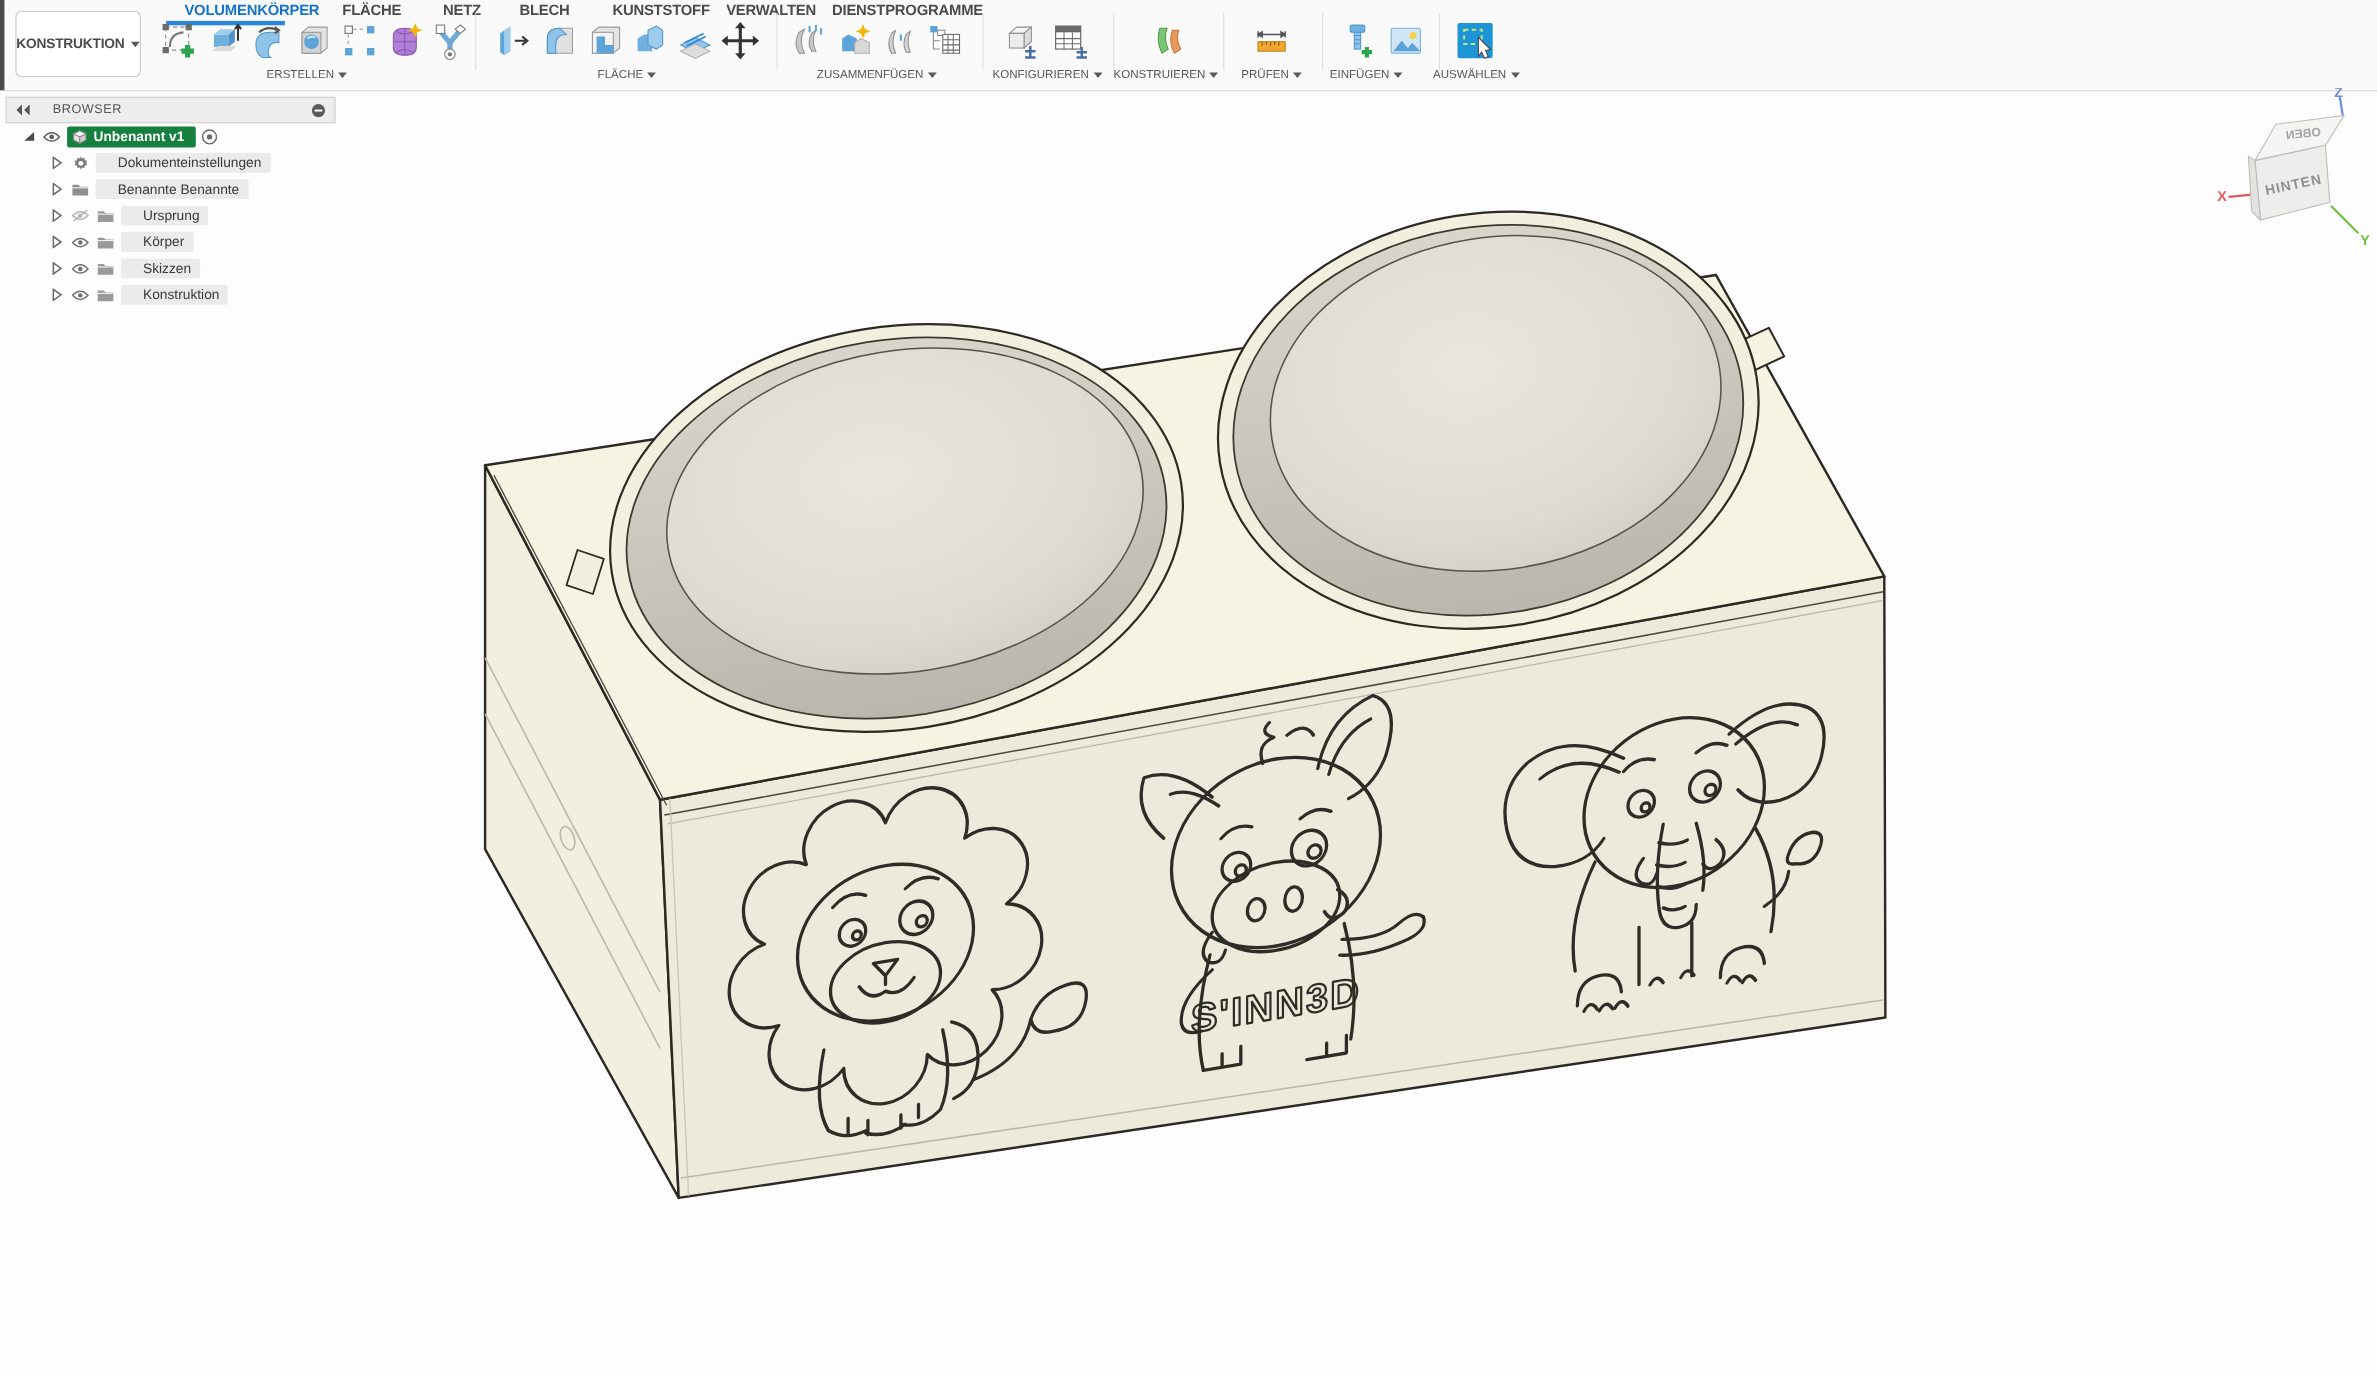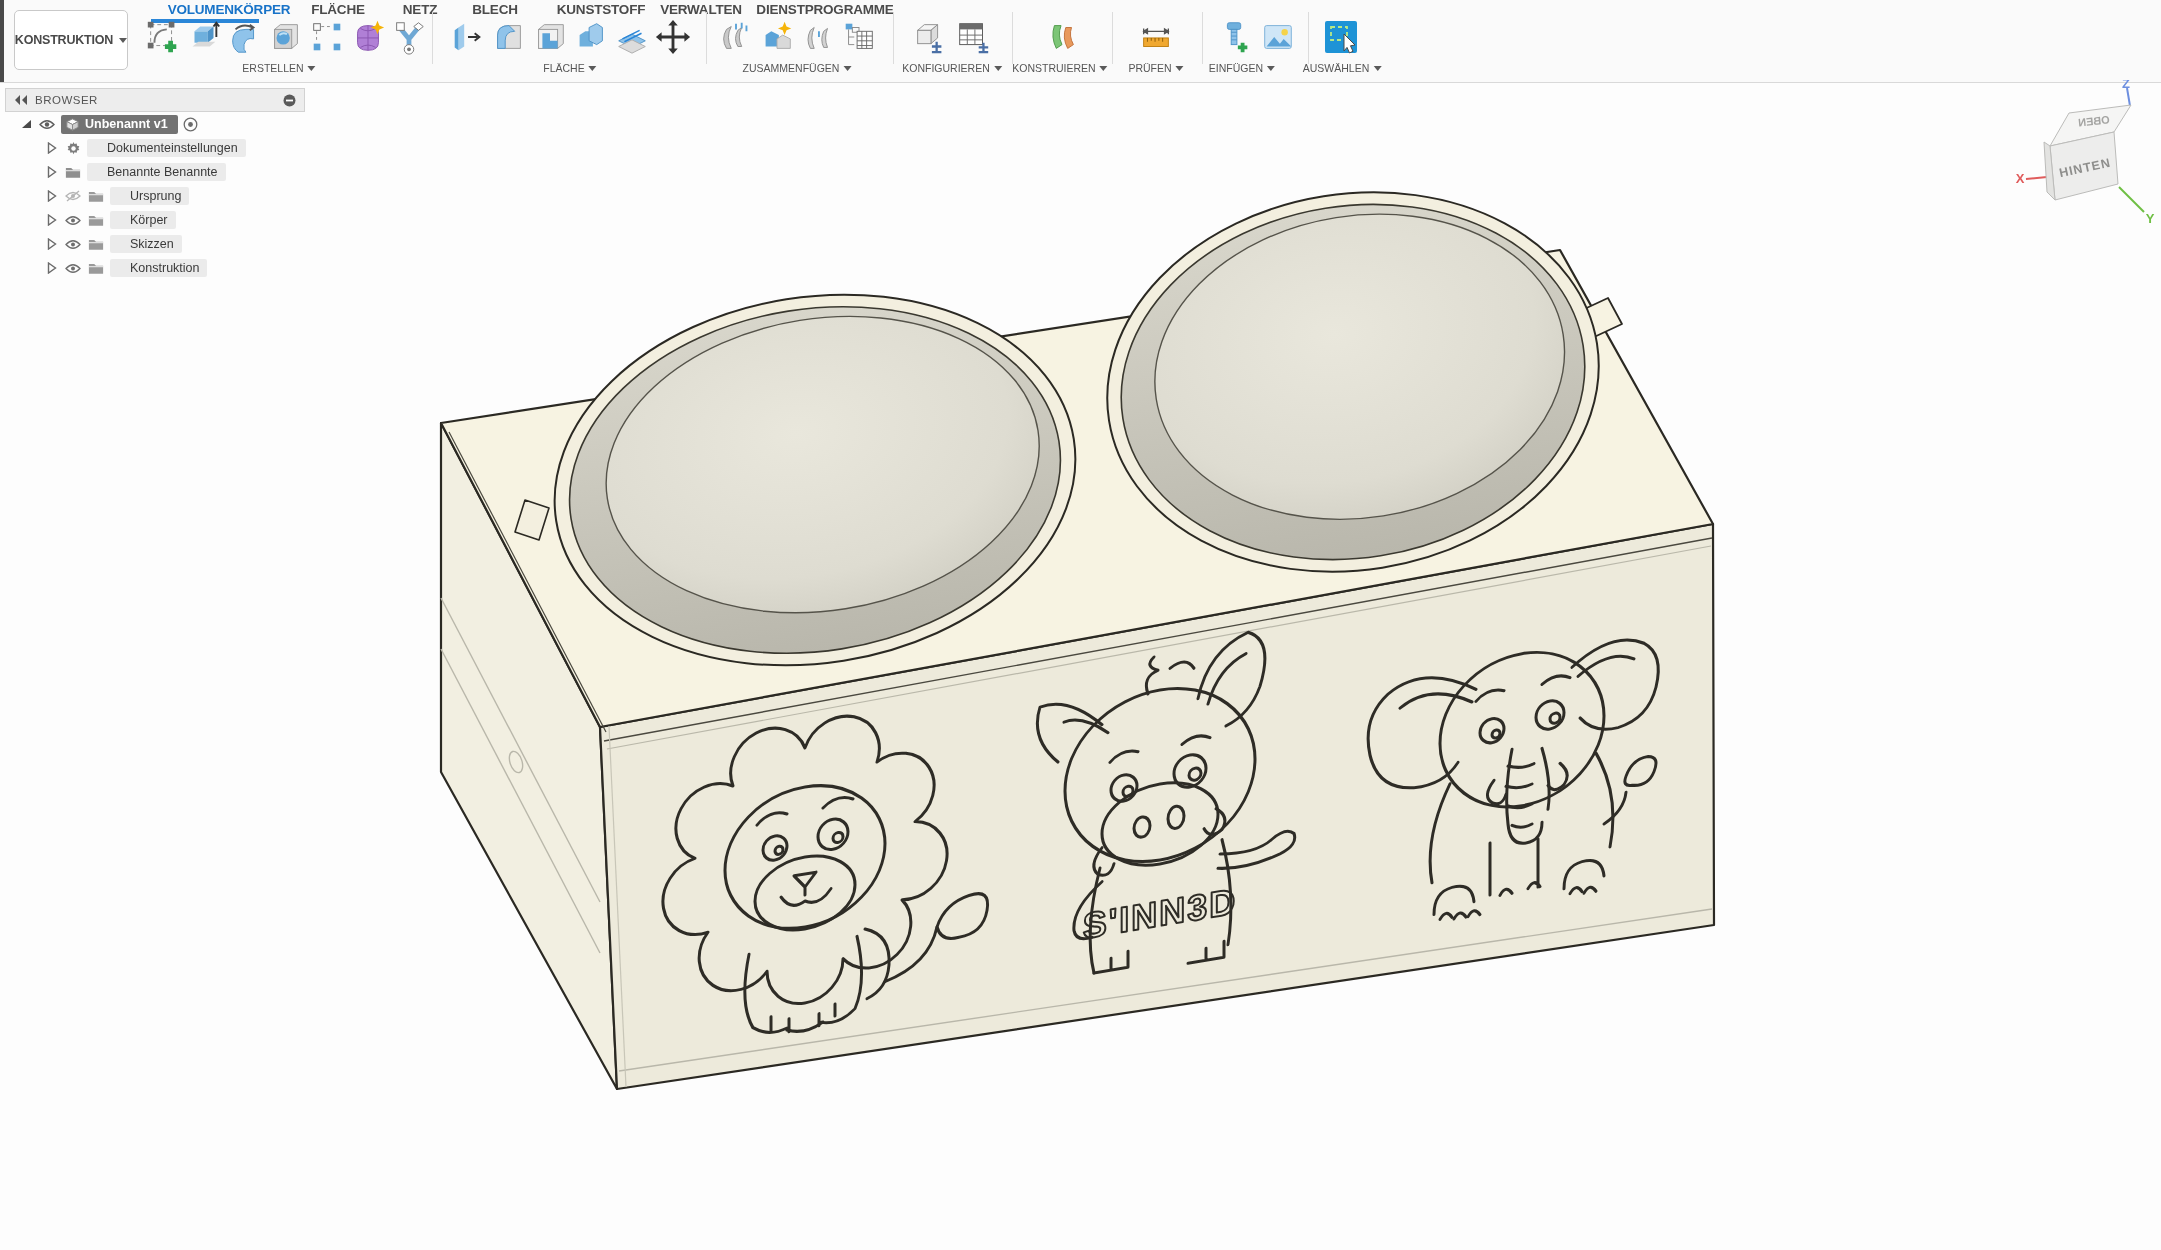--- a/index.html
+++ b/index.html
@@ -20,26 +20,26 @@
   .tab.active{color:#1873c8;}
   #tab-underline{position:absolute;left:151px;top:19px;width:108px;height:4px;background:#2a86d8;}
   .icon-cell{position:absolute;top:15px;width:42px;height:44px;display:flex;align-items:center;
              justify-content:center;cursor:pointer;border-radius:3px;}
   .group-label{position:absolute;top:62px;transform:translateX(-50%);font-size:10.5px;color:#555;
                white-space:nowrap;display:flex;align-items:center;gap:4px;cursor:pointer;}
   .vdiv{position:absolute;top:12px;width:1px;height:52px;background:#dcdcdc;}
   
   #browser{position:absolute;left:5px;top:88px;width:300px;}
   #browser-header{height:22px;background:rgba(236,236,236,.95);border:1px solid #d2d2d2;
-                  display:flex;align-items:center;padding:0 8px;gap:7px;}
+                  display:flex;align-items:center;padding:0 8px;gap:20px;}
   #browser-header .title{font-size:11.5px;color:#555;letter-spacing:.5px;flex:1;}
   .tree-row{display:flex;align-items:center;height:24px;gap:5px;}
   .chip{background:rgba(233,233,233,.92);border-radius:2px;padding:2px 8px 2px 20px;
         font-size:12.5px;color:#3a3a3a;display:flex;align-items:center;gap:5px;}
-  .chip.root{background:#737373;color:#fff;font-weight:bold;padding:2px 10px 2px 4px;}
+  .chip.root{background:#15803d;color:#fff;font-weight:bold;padding:2px 10px 2px 4px;}
   .tw{width:14px;display:flex;justify-content:center;flex:none;}
   .iw{width:18px;display:flex;justify-content:center;flex:none;}
   
   #scene{position:absolute;left:0;top:83px;}
   #viewcube{position:absolute;left:2014px;top:80px;}
   text{font-family:"Liberation Sans",sans-serif;}
 </style>
 </head>
 <body>
 

